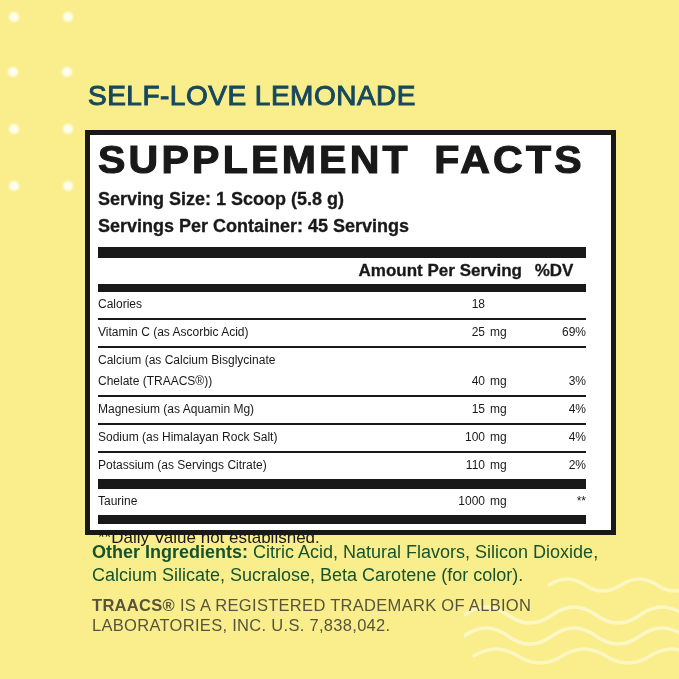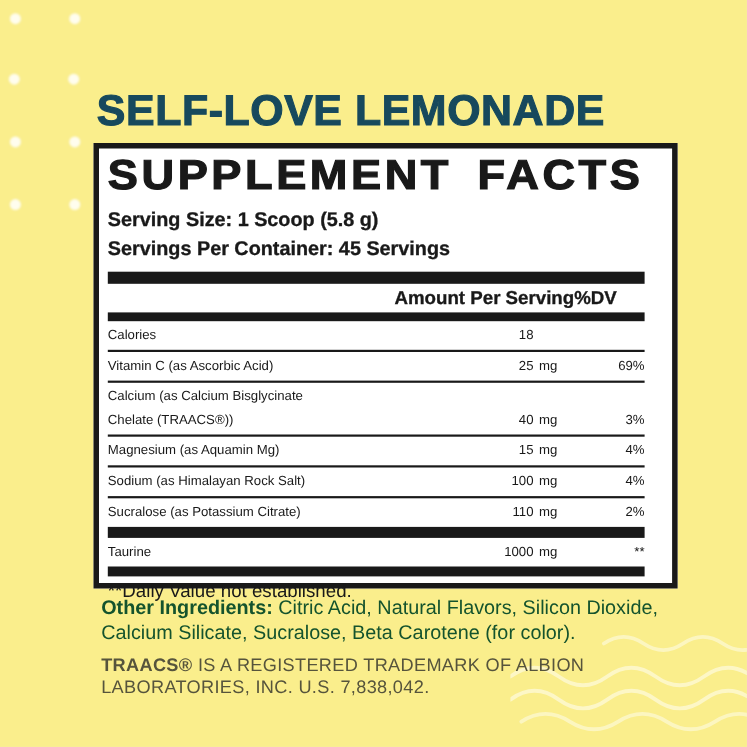--- a/index.html
+++ b/index.html
@@ -9,21 +9,21 @@
     font-family:"Liberation Sans",sans-serif;color:#191919;
   }
   
   .dot{position:absolute;width:10px;height:10px;border-radius:50%;
        background:rgba(255,255,255,0.85);filter:blur(1px);}
   
   .waves{position:absolute;right:0;bottom:8px;}
   
   .title{
     position:absolute;left:88px;top:80px;
-    font-size:39px;font-weight:700;letter-spacing:.5px;
+    font-size:28px;font-weight:400;letter-spacing:.5px;
     color:var(--title,#17495D);
     -webkit-text-stroke:1px var(--title,#17495D);
     white-space:nowrap;
   }
   
   .panel{
     position:absolute;left:85px;top:130px;width:531px;height:405px;
     box-sizing:border-box;background:#ffffff;
     border:5px solid var(--black,#191919);
     padding:3px 25px 0 8px;
@@ -38,21 +38,21 @@
            -webkit-text-stroke:.3px var(--black,#191919);}
   .bar{background:var(--black,#191919);}
   .bar.b1{height:11px;margin-top:7px;}
   .bar.b2{height:8px;}
   .bar.b3{height:10px;}
   .bar.b4{height:9px;}
   .hdr-row{display:flex;align-items:center;font-weight:700;font-size:17px;
            padding:3px 0 3px 0;-webkit-text-stroke:.3px var(--black,#191919);}
   .hdr-spacer{flex:1;}
   .hdr-amount{width:170px;text-align:right;}
-  .hdr-dv{width:64px;text-align:left;}
+  .hdr-dv{width:64px;text-align:center;}
   .row{display:flex;align-items:flex-end;font-size:12px;
        padding:2px 0 3px 0;line-height:21px;}
   .row + .row{border-top:2px solid var(--black,#191919);}
   .cell-name{flex:1;}
   .cell-amount{width:170px;display:flex;align-items:flex-end;}
   .cell-amount .num{flex:1;text-align:right;}
   .cell-amount .unit{width:32px;text-align:left;margin-left:5px;}
   .cell-dv{width:64px;text-align:right;}
   .footnote{font-size:17px;padding:3px 0 0 0;line-height:21px;}
   
@@ -150,21 +150,21 @@
     <div class="row">
       <div class="cell-name">Sodium (as Himalayan Rock Salt)</div>
       <div class="cell-amount">
         <span class="num">100</span>
         <span class="unit">mg</span>
       </div>
       <div class="cell-dv">4%</div>
     </div>
 
     <div class="row">
-      <div class="cell-name">Sucralose (as Potassium Citrate)</div>
+      <div class="cell-name">Potassium (as Servings Citrate)</div>
       <div class="cell-amount">
         <span class="num">110</span>
         <span class="unit">mg</span>
       </div>
       <div class="cell-dv">2%</div>
     </div>
 
     <div class="bar b3"></div>
 
     <div class="row" style="border-top:none;">

